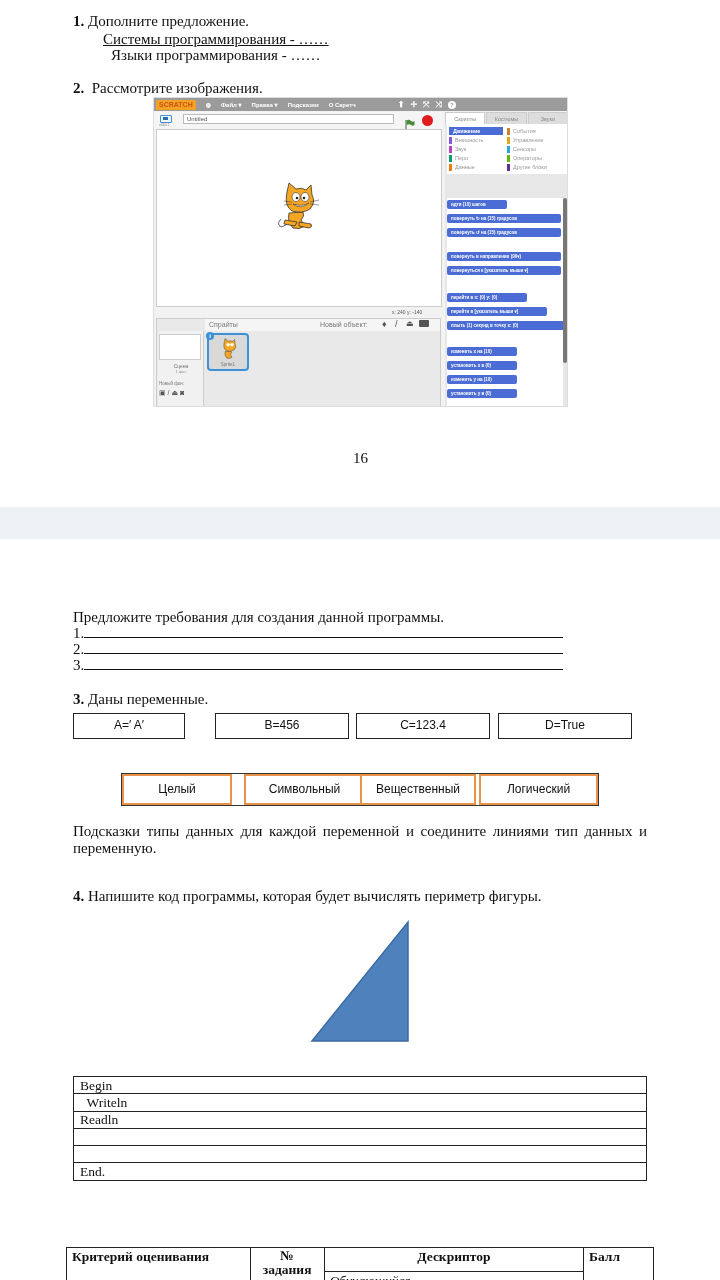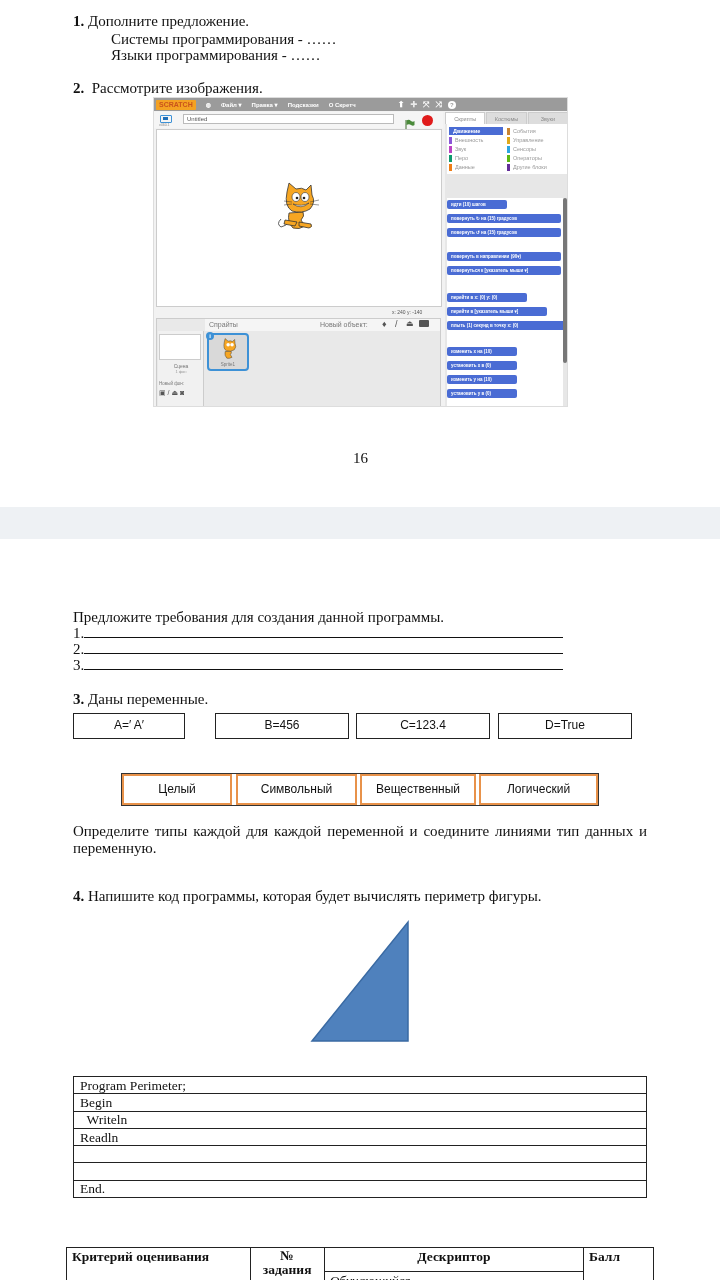--- a/index.html
+++ b/index.html
@@ -50,21 +50,21 @@
   .crit { position: absolute; left: 66px; top: 1247px; width: 588px; border-collapse: collapse; font-size: 13.5px; font-weight: bold; }
   .crit td { border: 1px solid #222; vertical-align: top; padding: 1px 5px; }
 </style>
 </head>
 <body>
 
 <div class="abs t13" style="left:73px; top:13px;">
   <b>1.</b>
   <span>Дополните предложение.</span>
 </div>
-<div class="abs t13" style="left:111px; top:31px;">Системы программирования - ……</div>
+<div class="abs t13" style="left:103px; top:31px;text-decoration:underline;">Системы программирования - ……</div>
 <div class="abs t13" style="left:111px; top:47px;">Языки программирования - ……</div>
 
 <div class="abs t13" style="left:73px; top:80px;">
   <b>2.</b>&nbsp;
   <span>Рассмотрите изображения.</span>
 </div>
 
 <div class="scratch">
   <div class="sc-menubar">
     <span class="sc-logo">SCRATCH</span>
@@ -237,39 +237,36 @@
   <b>3.</b>
   <span>Даны переменные.</span>
 </div>
 <div class="varbox" style="left:73px; width:112px;">A=′ A′</div>
 <div class="varbox" style="left:215px; width:134px;">B=456</div>
 <div class="varbox" style="left:356px; width:134px;">C=123.4</div>
 <div class="varbox" style="left:498px; width:134px;">D=True</div>
 
 <div class="abs" style="left:121px; top:773px; width:478px; height:33px; border:1px solid #333;"></div>
 <div class="typebox" style="left:122px; width:110px;">Целый</div>
-<div class="typebox" style="left:236px; width:121px;">Символьный</div>
+<div class="typebox" style="left:244px; width:121px;">Символьный</div>
 <div class="typebox" style="left:360px; width:116px;">Вещественный</div>
 <div class="typebox" style="left:479px; width:119px;">Логический</div>
 
-<div class="abs t13" style="left:73px; top:823px; width:574px; text-align:justify; line-height:17px;">Определите типы каждой для каждой переменной и соедините линиями тип данных и переменную.</div>
+<div class="abs t13" style="left:73px; top:823px; width:574px; text-align:justify; line-height:17px;">Подсказки типы данных для каждой переменной и соедините линиями тип данных и переменную.</div>
 
 <div class="abs t13" style="left:73px; top:888px;">
   <b>4.</b>
   <span>Напишите код программы, которая будет вычислять периметр фигуры.</span>
 </div>
 <svg class="abs" style="left:308px; top:918px;" width="104" height="126" viewBox="0 0 104 126">
   <polygon id="tri" points="4,123 100,4 100,123" stroke="#3a6aa3" stroke-width="1.5" fill="#4f81bd"></polygon>
 </svg>
 
 <table class="codetable">
   <tbody id="code-body">
-      <tr>
-        <td style="white-space: pre;">Program Perimeter;</td>
-      </tr>
       <tr>
         <td style="white-space: pre;">Begin</td>
       </tr>
       <tr>
         <td style="white-space: pre;">  Writeln</td>
       </tr>
       <tr>
         <td style="white-space: pre;">Readln</td>
       </tr>
       <tr>

